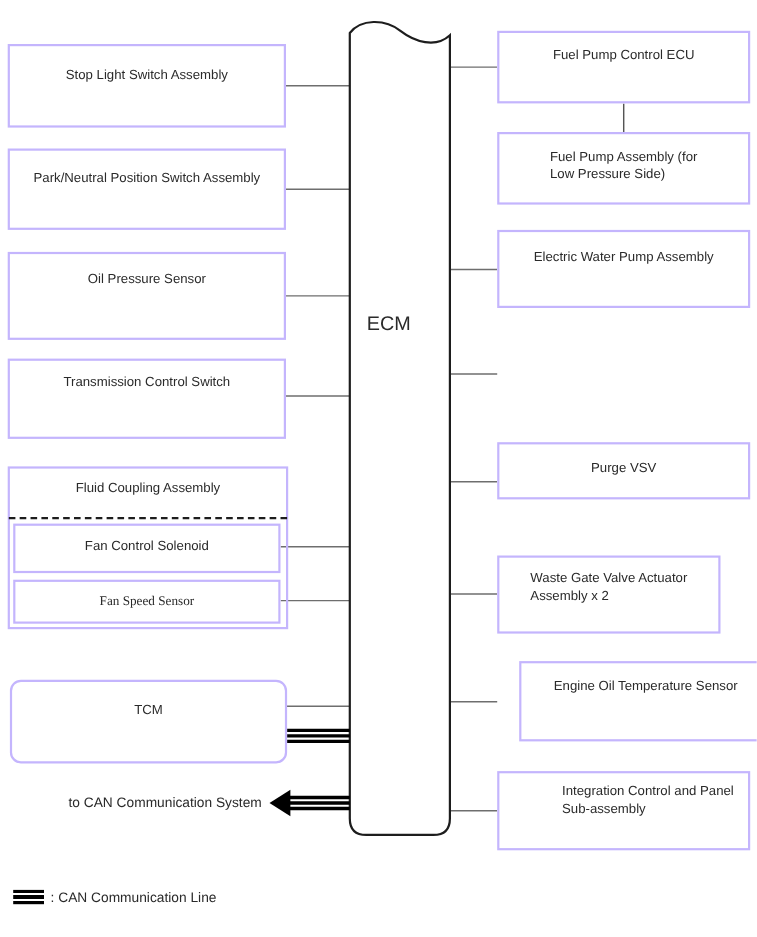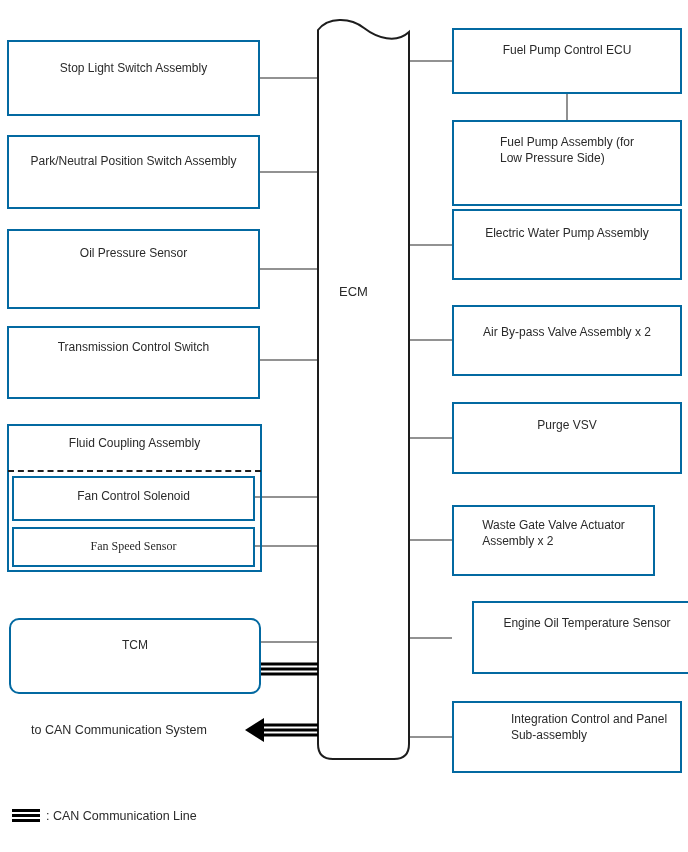--- a/index.html
+++ b/index.html
@@ -3,37 +3,37 @@
 <meta charset="utf-8">
 <style>
   html,body{margin:0;padding:0;background:#ffffff;}
   .canvas{
     position:relative;width:688px;height:852px;background:#ffffff;
     font-family:"Liberation Sans", sans-serif;color:#2a2a2a;overflow:hidden;
   }
   .layer-svg{position:absolute;left:0;top:0;z-index:1;}
   .box{
     position:absolute;z-index:2;background:#ffffff;
-    border:2px solid #0369a1;box-sizing:border-box;
+    border:2px solid #c4b5fd;box-sizing:border-box;
     display:flex;justify-content:center;align-items:flex-start;
     font-size:12px;line-height:1.35;color:#2a2a2a;
   }
   .box.clear{background:transparent;}
   .lbl{white-space:pre-line;text-align:left;}
   .lbl.center{text-align:center;}
   .dashed-divider{
     position:absolute;left:-1px;right:-1px;height:0;
     border-top:2px dashed #1d1d1d;
   }
   .plain-text{
     position:absolute;z-index:2;font-size:12.5px;color:#2a2a2a;
   }
   .ecm-label{
     position:absolute;z-index:3;left:317px;top:284px;width:73px;
-    text-align:center;font-size:13px;color:#2a2a2a;
+    text-align:center;font-size:18px;color:#2a2a2a;
   }
   .legend-bars{
     position:absolute;z-index:2;left:12px;top:809px;width:28px;height:13px;
     background:linear-gradient(to bottom,
       #000 0 3px, transparent 3px 5px,
       #000 5px 8px, transparent 8px 10px,
       #000 10px 13px);
   }
 </style>
 </head>
@@ -114,40 +114,37 @@
     <span class="lbl center">Fan Control Solenoid</span>
   </div>
   <div class="box" style="left:12px;top:527px;width:243px;height:40px;padding-top:9px;font-family:Liberation Serif, serif;">
     <span class="lbl center">Fan Speed Sensor</span>
   </div>
 
   <div class="box" style="left:9px;top:618px;width:252px;height:76px;padding-top:17px;border-radius:10px;">
     <span class="lbl center">TCM</span>
   </div>
 
-  <div class="plain-text" style="left:0;top:723px;width:238px;text-align:center;">to CAN Communication System</div>
+  <div class="plain-text" style="left:0;top:723px;width:238px;text-align:right;">to CAN Communication System</div>
 
   <div class="box" style="left:452px;top:28px;width:230px;height:66px;padding-top:12px;">
     <span class="lbl">Fuel Pump Control ECU</span>
   </div>
 
-  <div class="box" style="left:452px;top:120px;width:230px;height:86px;padding-top:12px;">
+  <div class="box" style="left:452px;top:120px;width:230px;height:66px;padding-top:12px;">
     <span class="lbl">Fuel Pump Assembly (for
 Low Pressure Side)</span>
   </div>
 
   <div class="box" style="left:452px;top:209px;width:230px;height:71px;padding-top:14px;">
     <span class="lbl">Electric Water Pump Assembly</span>
   </div>
 
-  <div class="box" style="left:452px;top:305px;width:230px;height:71px;padding-top:17px;">
-    <span class="lbl">Air By-pass Valve Assembly x 2</span>
-  </div>
 
-  <div class="box" style="left:452px;top:402px;width:230px;height:72px;padding-top:13px;">
+  <div class="box" style="left:452px;top:402px;width:230px;height:52px;padding-top:13px;">
     <span class="lbl">Purge VSV</span>
   </div>
 
   <div class="box" style="left:452px;top:505px;width:203px;height:71px;padding-top:10px;">
     <span class="lbl">Waste Gate Valve Actuator
 Assembly x 2</span>
   </div>
 
   <div class="box" style="left:452px;top:601px;width:230px;height:73px;padding-top:12px;margin-left:20px;">
     <span class="lbl">Engine Oil Temperature Sensor</span>

